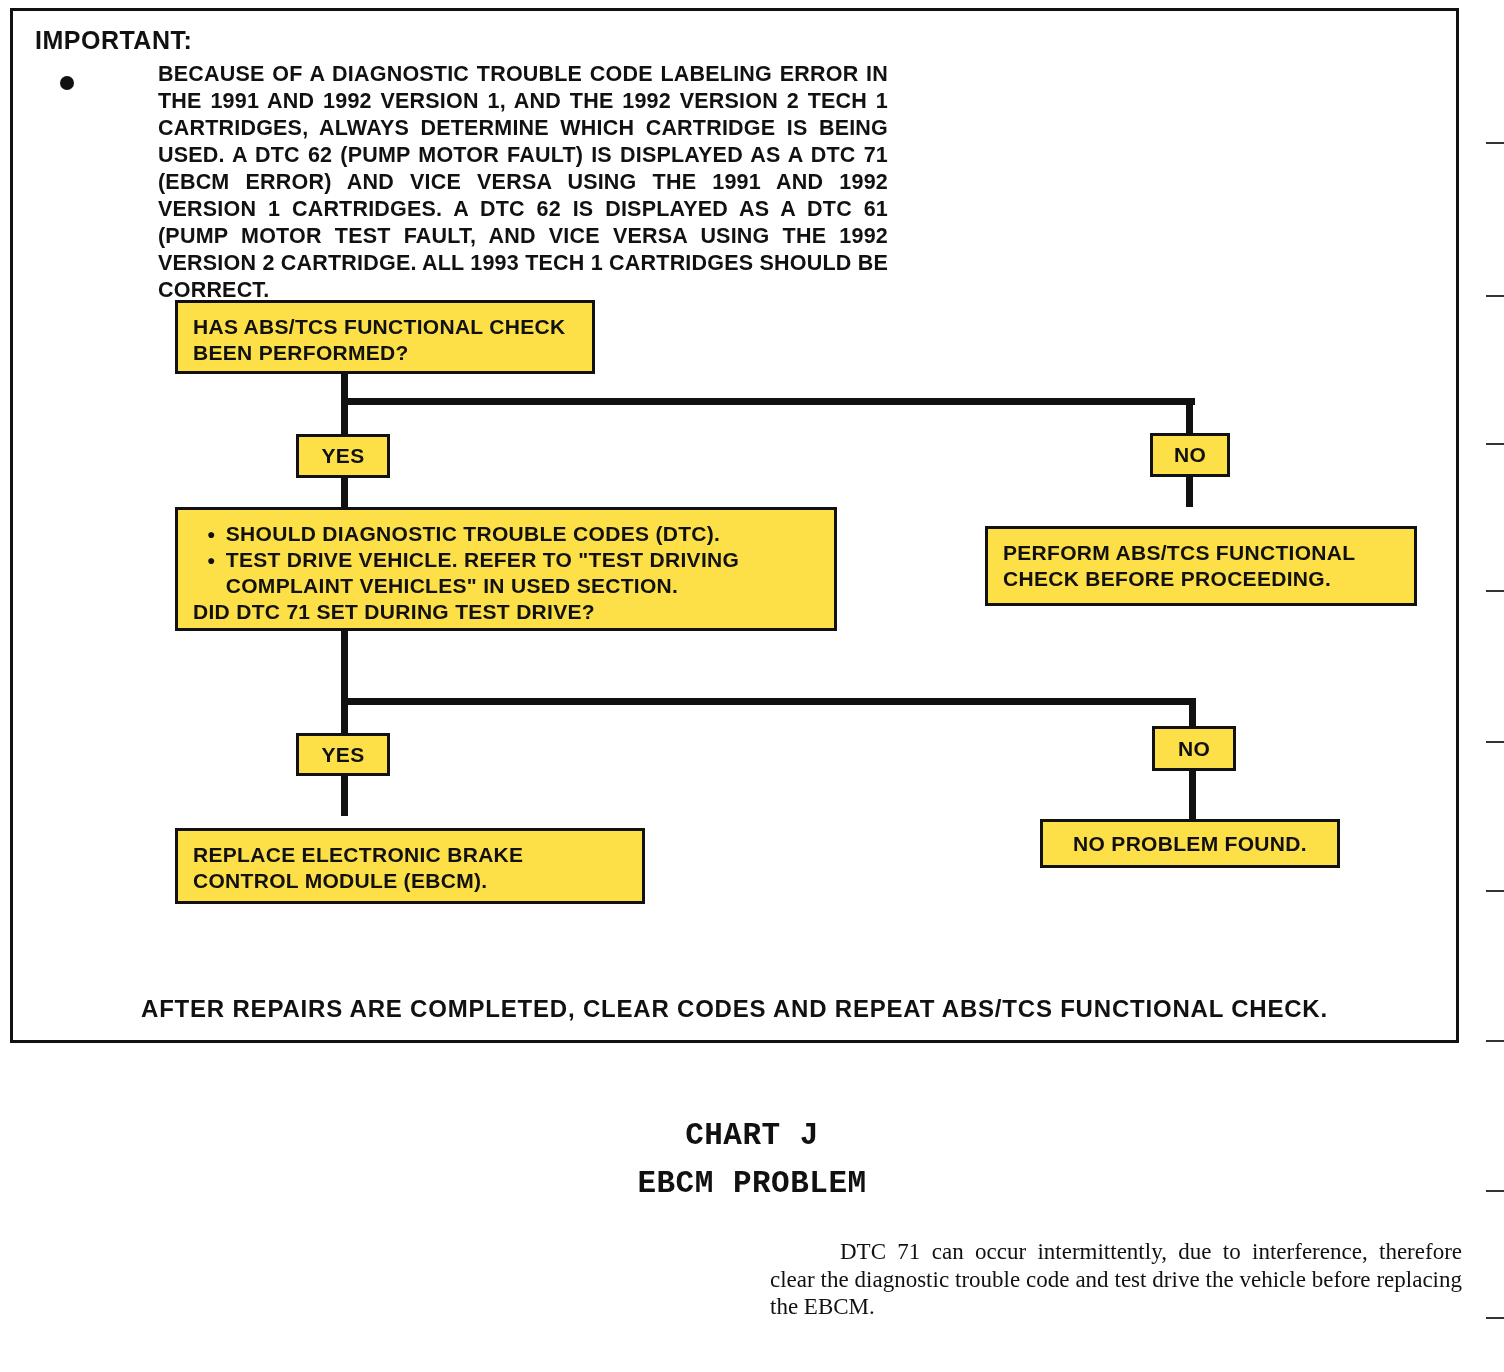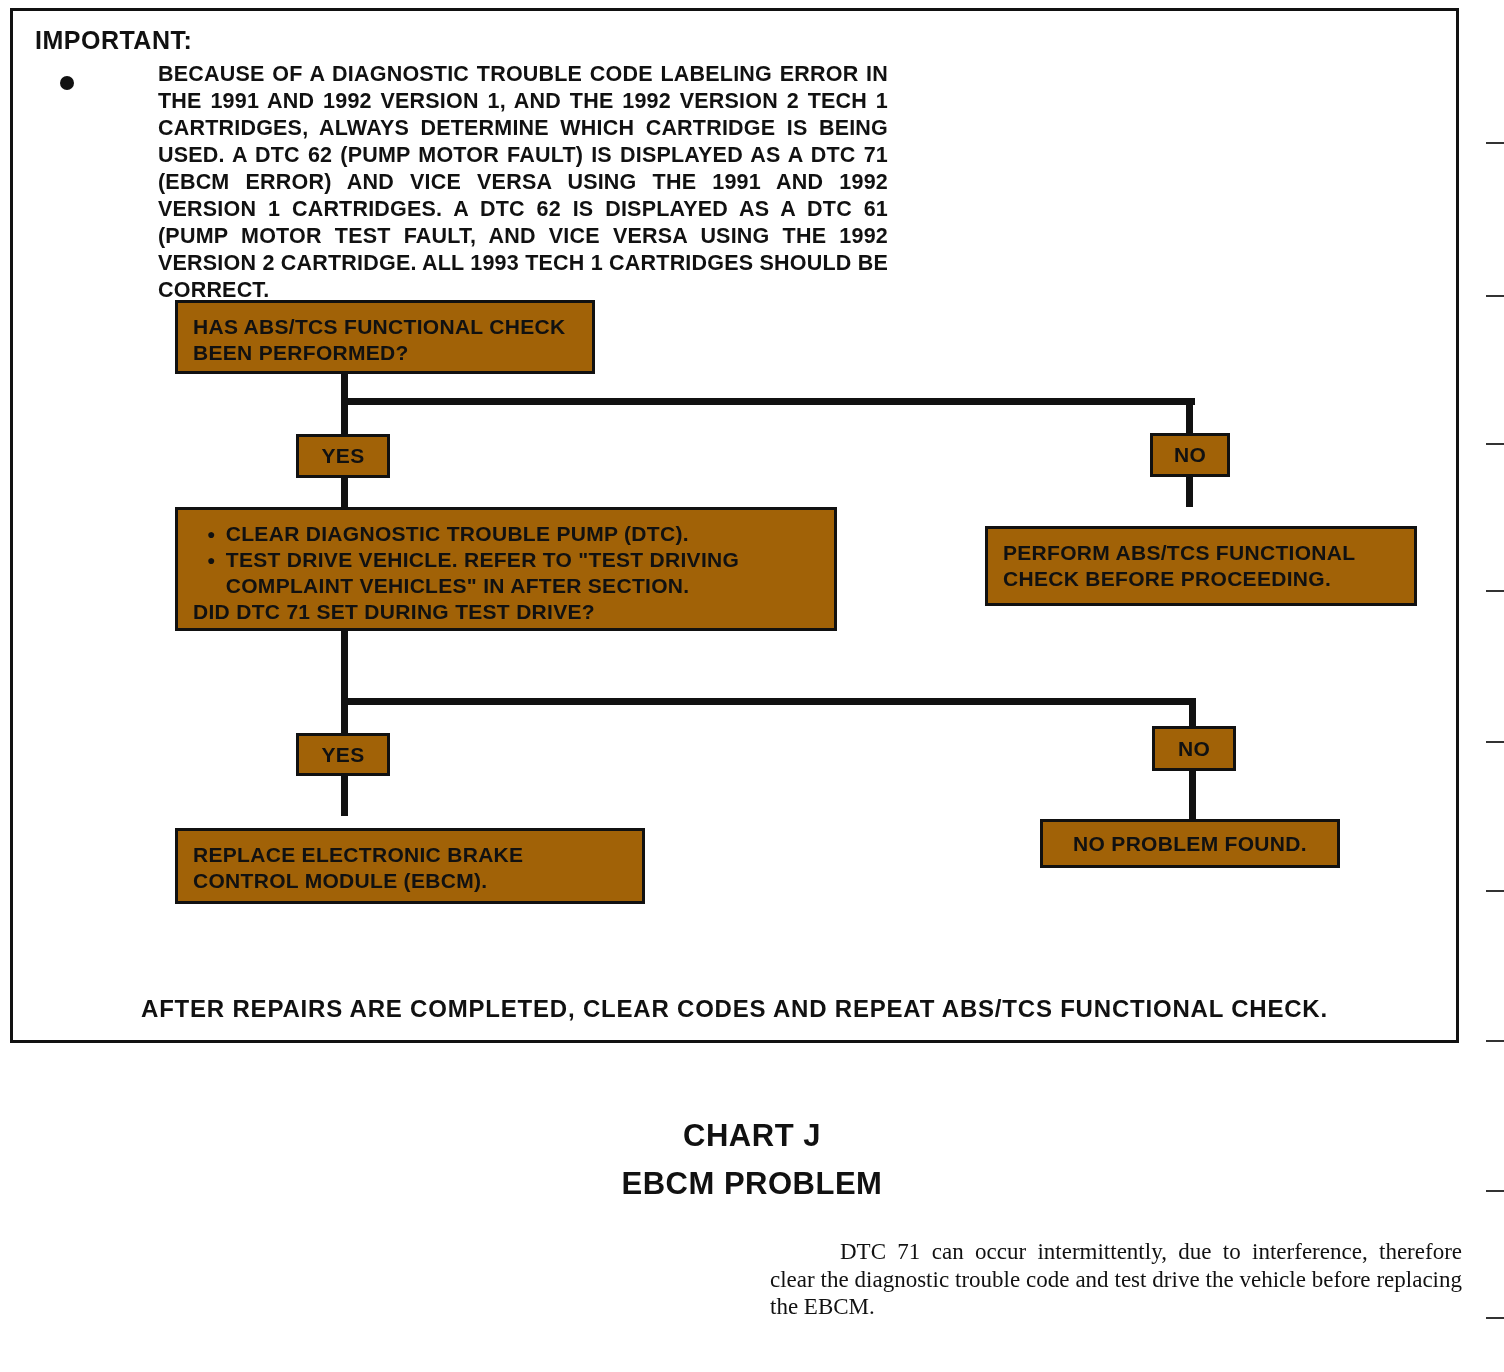--- a/index.html
+++ b/index.html
@@ -31,40 +31,40 @@
   }
   .important-text{
     position:absolute; left:110px; top:61px; width:730px;
     font-size:21.5px; font-weight:700; line-height:27px;
     text-align:justify; letter-spacing:0.2px;margin-left:48px;
   }
   .flow-box{
     position:absolute;
     border:3px solid #111;
     box-sizing:border-box;
-    background:#a16207;
+    background:#fde047;
     font-size:21px; font-weight:700; line-height:26px;
     letter-spacing:0.3px;
   }
   .pad{padding:11px 15px;}
   .label-box{
     display:flex; align-items:center; justify-content:center;
     font-size:21px; font-weight:700;
   }
   .conn{position:absolute; background:#111;}
   .bullet-row{display:flex; gap:10px; align-items:flex-start;}
   .bullet-row .b{flex:0 0 auto;}
   .footer-note{
     position:absolute; left:10px; top:995px; width:1449px;
     text-align:center;
     font-size:24px; font-weight:700; letter-spacing:0.8px;
   }
   .chart-title{
     position:absolute; left:0; width:1504px;
-    text-align:center; font-size:31px; font-weight:700; letter-spacing:0.5px;
+    text-align:center; font-size:31px; font-weight:700; letter-spacing:0.5px;font-family:Liberation Mono, monospace;
   }
   .title-1{top:1118px;}
   .title-2{top:1166px;}
   .body-col{
     position:absolute;
     font-family:"Liberation Serif", serif;
     font-size:23px; line-height:27.5px;
     text-align:justify;
   }
   .body-left{left:20px; top:1240px; width:700px; text-indent:65px;}
@@ -114,25 +114,25 @@
     <span>YES</span>
   </div>
 
   <div class="flow-box label-box" style="left:1150px; top:433px; width:80px; height:44px;">
     <span>NO</span>
   </div>
 
   <div class="flow-box pad" style="left:175px; top:507px; width:662px; height:124px;">
     <div class="bullet-row" style="margin-left:14px;">
       <span class="b" style="font-size:14px; line-height:26px;">●</span>
-      <span>CLEAR DIAGNOSTIC TROUBLE PUMP (DTC).</span>
+      <span>SHOULD DIAGNOSTIC TROUBLE CODES (DTC).</span>
     </div>
     <div class="bullet-row" style="margin-left:14px;">
       <span class="b" style="font-size:14px; line-height:26px;">●</span>
-      <span>TEST DRIVE VEHICLE.  REFER TO "TEST DRIVING COMPLAINT VEHICLES" IN AFTER SECTION.</span>
+      <span>TEST DRIVE VEHICLE.  REFER TO "TEST DRIVING COMPLAINT VEHICLES" IN USED SECTION.</span>
     </div>
     <div>DID DTC 71 SET DURING TEST DRIVE?</div>
   </div>
 
   <div class="flow-box pad" style="left:985px; top:505px; width:432px; height:80px;margin-top:21px;">
     <span>PERFORM ABS/TCS  FUNCTIONAL CHECK BEFORE PROCEEDING.</span>
   </div>
 
   <div class="flow-box label-box" style="left:296px; top:733px; width:94px; height:43px;">
     <span>YES</span>

